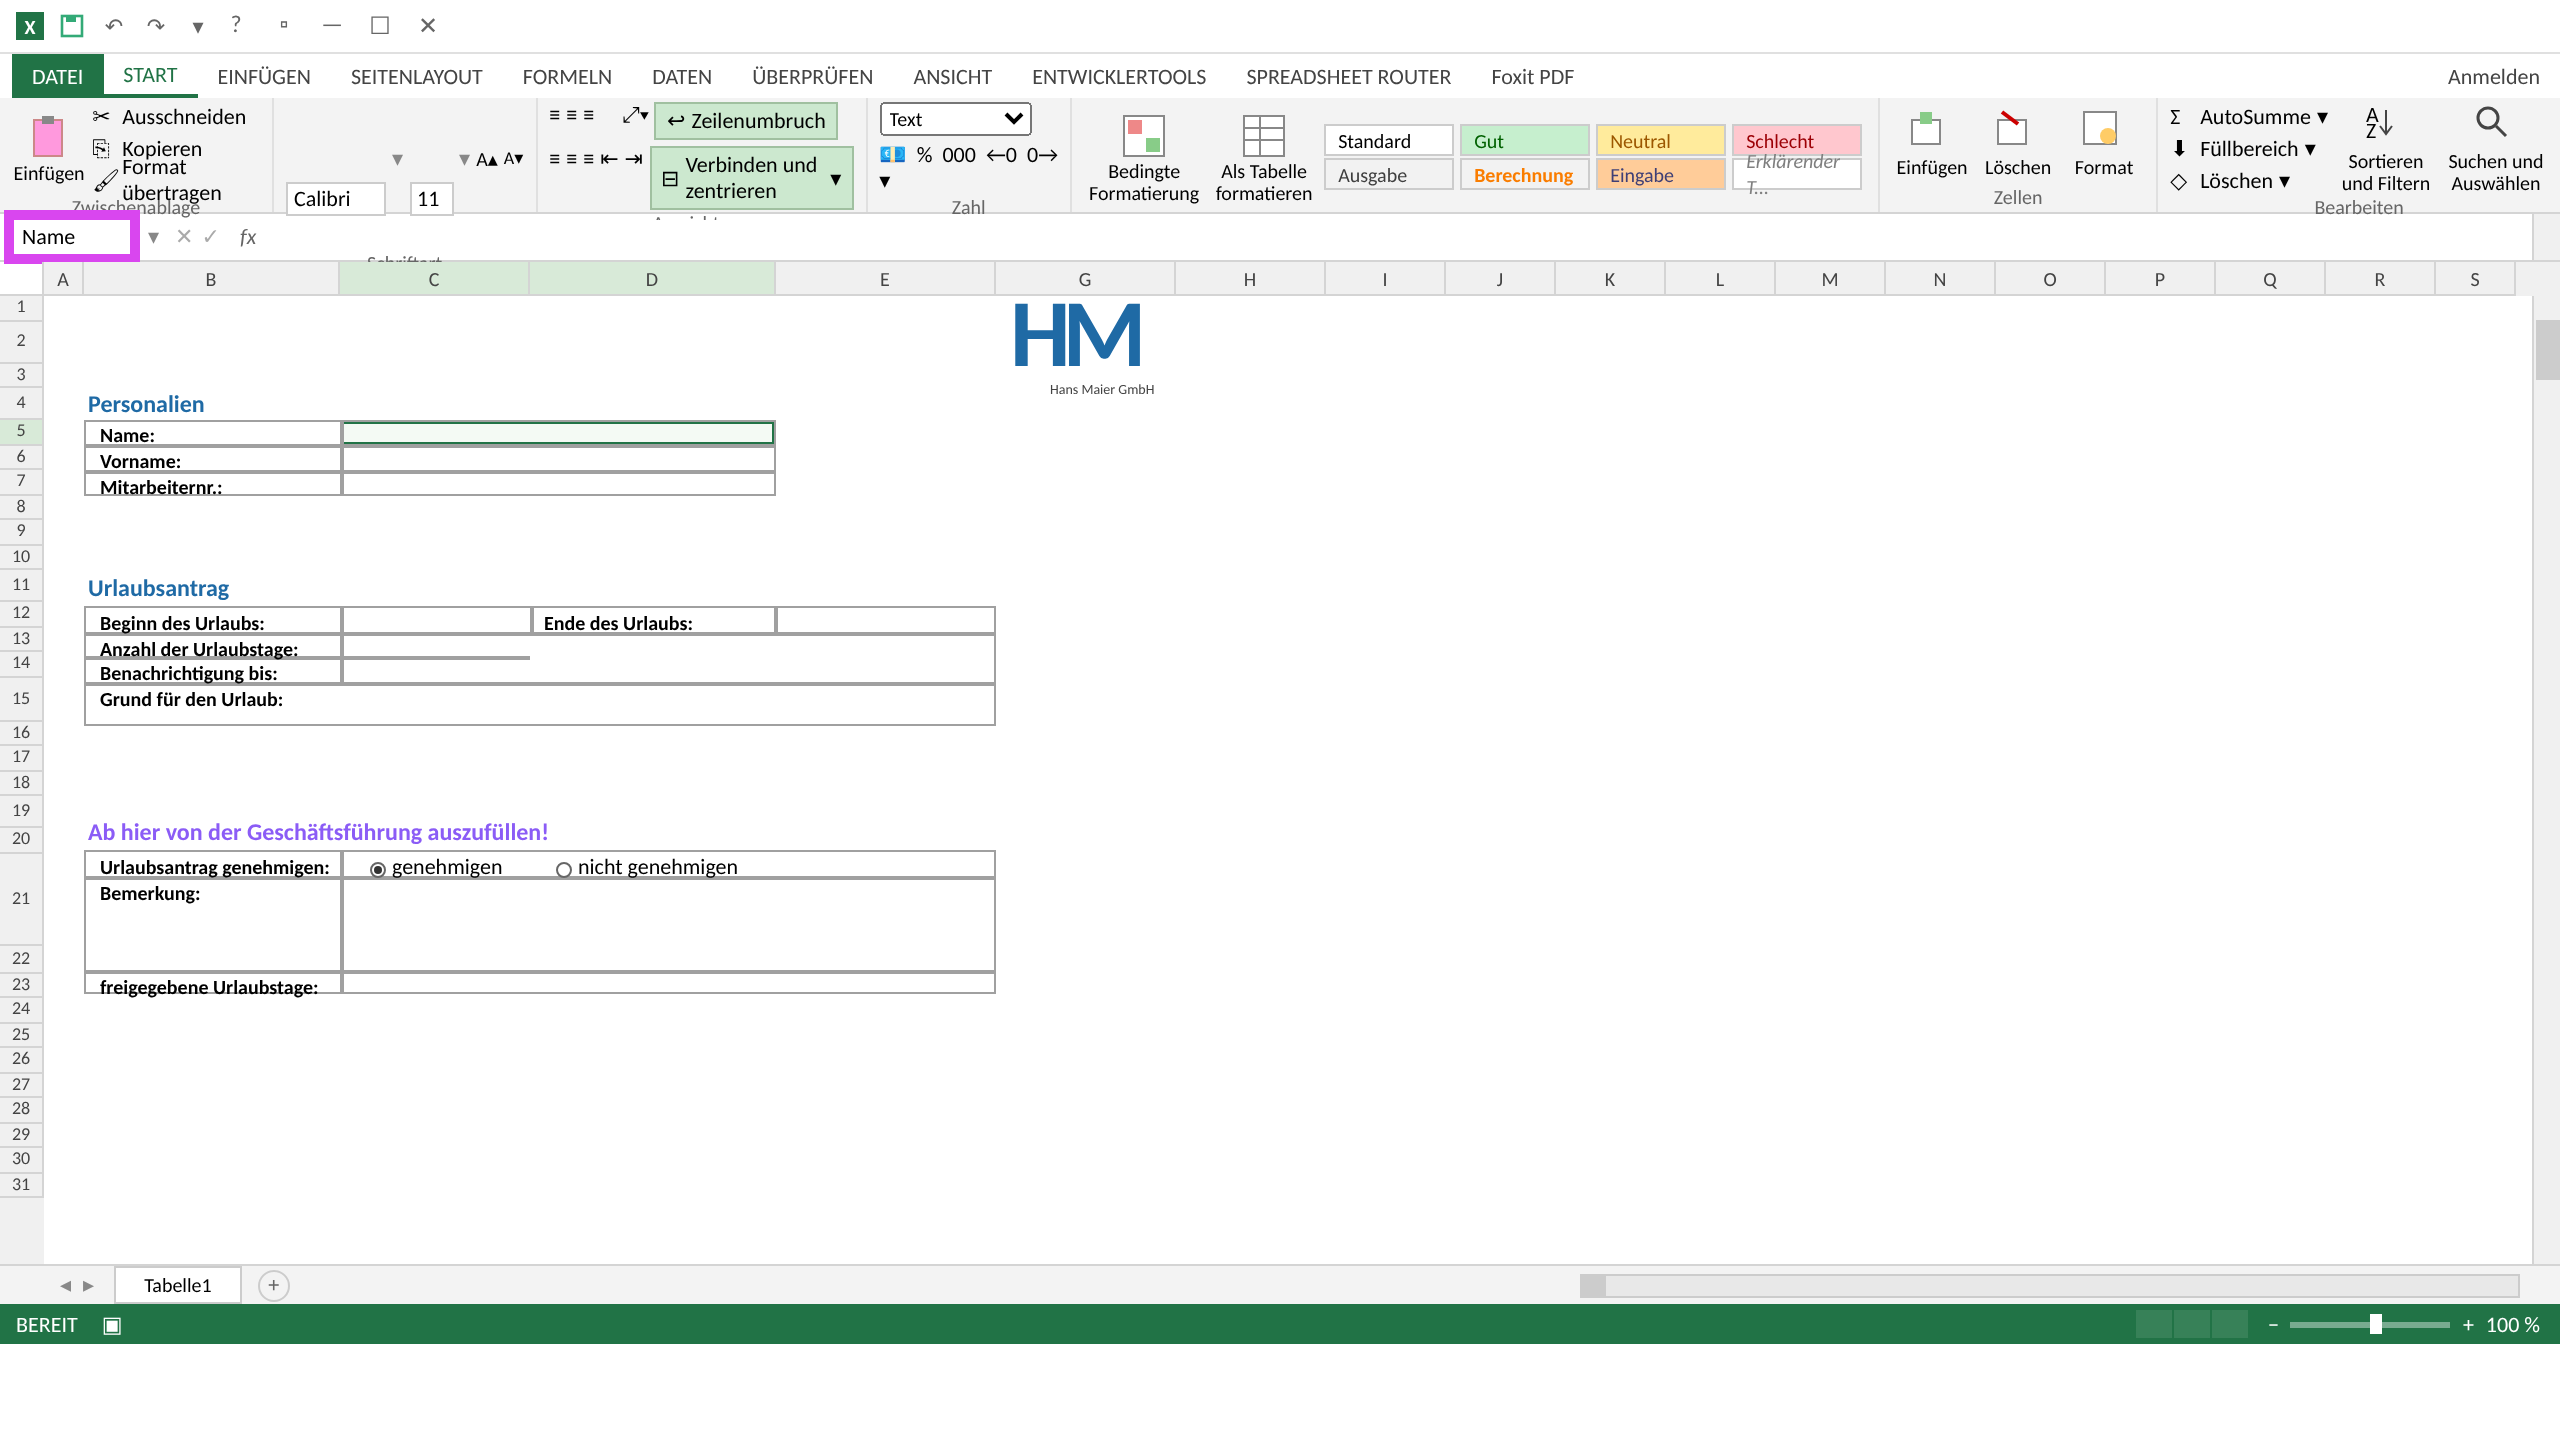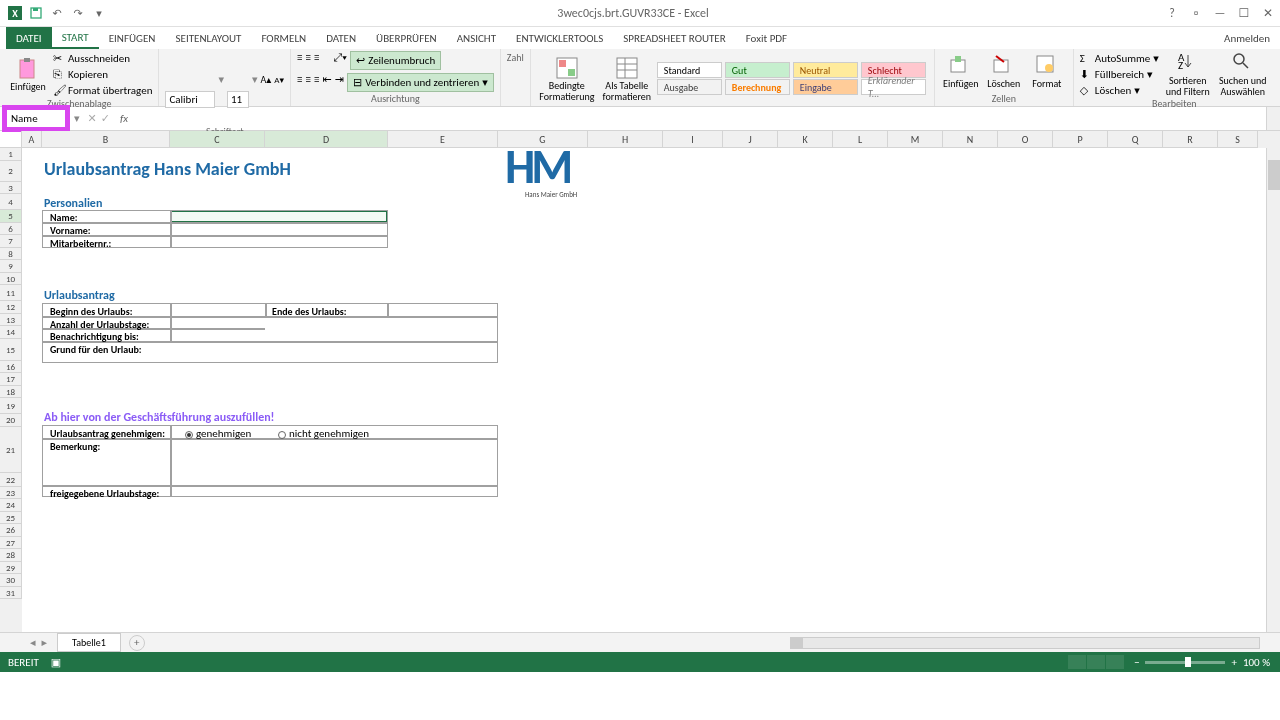--- a/index.html
+++ b/index.html
@@ -99,21 +99,20 @@
     <span class="q">
         <svg width="12" height="12">
           <rect x="1" y="1" width="10" height="10" fill="none" stroke="#3a7" stroke-width="1.3"></rect>
           <rect x="3" y="1" width="5" height="3" fill="#3a7"></rect>
         </svg>
       </span>
     <span class="q">↶</span>
     <span class="q">↷</span>
     <span class="q">▾</span>
   </div>
-  <div class="title">3wec0cjs.brt.GUVR33CE - Excel</div>
   <div class="winbtns">
     <span>?</span>
     <span>▫</span>
     <span>—</span>
     <span>☐</span>
     <span>✕</span>
   </div>
 </div>
 
 <div class="tabs">
@@ -208,20 +207,30 @@
             <span>⊟</span>
             <span>Verbinden und zentrieren</span>
             <span>▾</span>
           </div>
       </div>
     </div>
     <div class="label">Ausrichtung</div>
   </div>
 
   <div class="group">
+    <div class="content" style="flex-direction:column;gap:3px;align-items:stretch">
+      <select style="width:76px;font-size:10px"><option>Text</option></select>
+      <div style="display:flex;gap:5px">
+        <span>💶▾</span>
+        <span>%</span>
+        <span>000</span>
+        <span>←0</span>
+        <span>0→</span>
+      </div>
+    </div>
     <div class="label">Zahl</div>
   </div>
 
   <div class="group">
     <div class="content">
       <div class="bigbtn" style="width:60px">
         <span class="icn">
             <svg width="24" height="24">
               <rect x="2" y="2" width="20" height="20" fill="#fff" stroke="#888"></rect>
               <rect x="4" y="4" width="7" height="7" fill="#e88"></rect>
@@ -398,21 +407,20 @@
       <div class="rh" style="height: 12.5px;">27</div>
       <div class="rh" style="height: 12.5px;">28</div>
       <div class="rh" style="height: 12.5px;">29</div>
       <div class="rh" style="height: 12.5px;">30</div>
       <div class="rh" style="height: 12.5px;">31</div>
     </div>
   <div class="sheet">
 
     <div class="selbox" style="left:148px;top:62px;width:218px;height:13px"></div>
 
-    <div class="doc-title" style="position:absolute;left:22px;top:10px">Urlaubsantrag Hans Maier GmbH</div>
 
     <div class="logo" style="left:483px;top:2px">
       <div class="hm">HM</div>
       <div class="sub" style="margin-top:6px;margin-left:20px">Hans Maier GmbH</div>
     </div>
 
     <div class="section-title" style="position:absolute;left:22px;top:48px">Personalien</div>
     <div class="formcell" style="left:20px;top:62px;width:346px;height:38px"></div>
     <div class="formcell" style="left:148px;top:62px;width:0;height:38px"></div>
     <div class="formcell" style="left:20px;top:74px;width:346px;height:0"></div>

